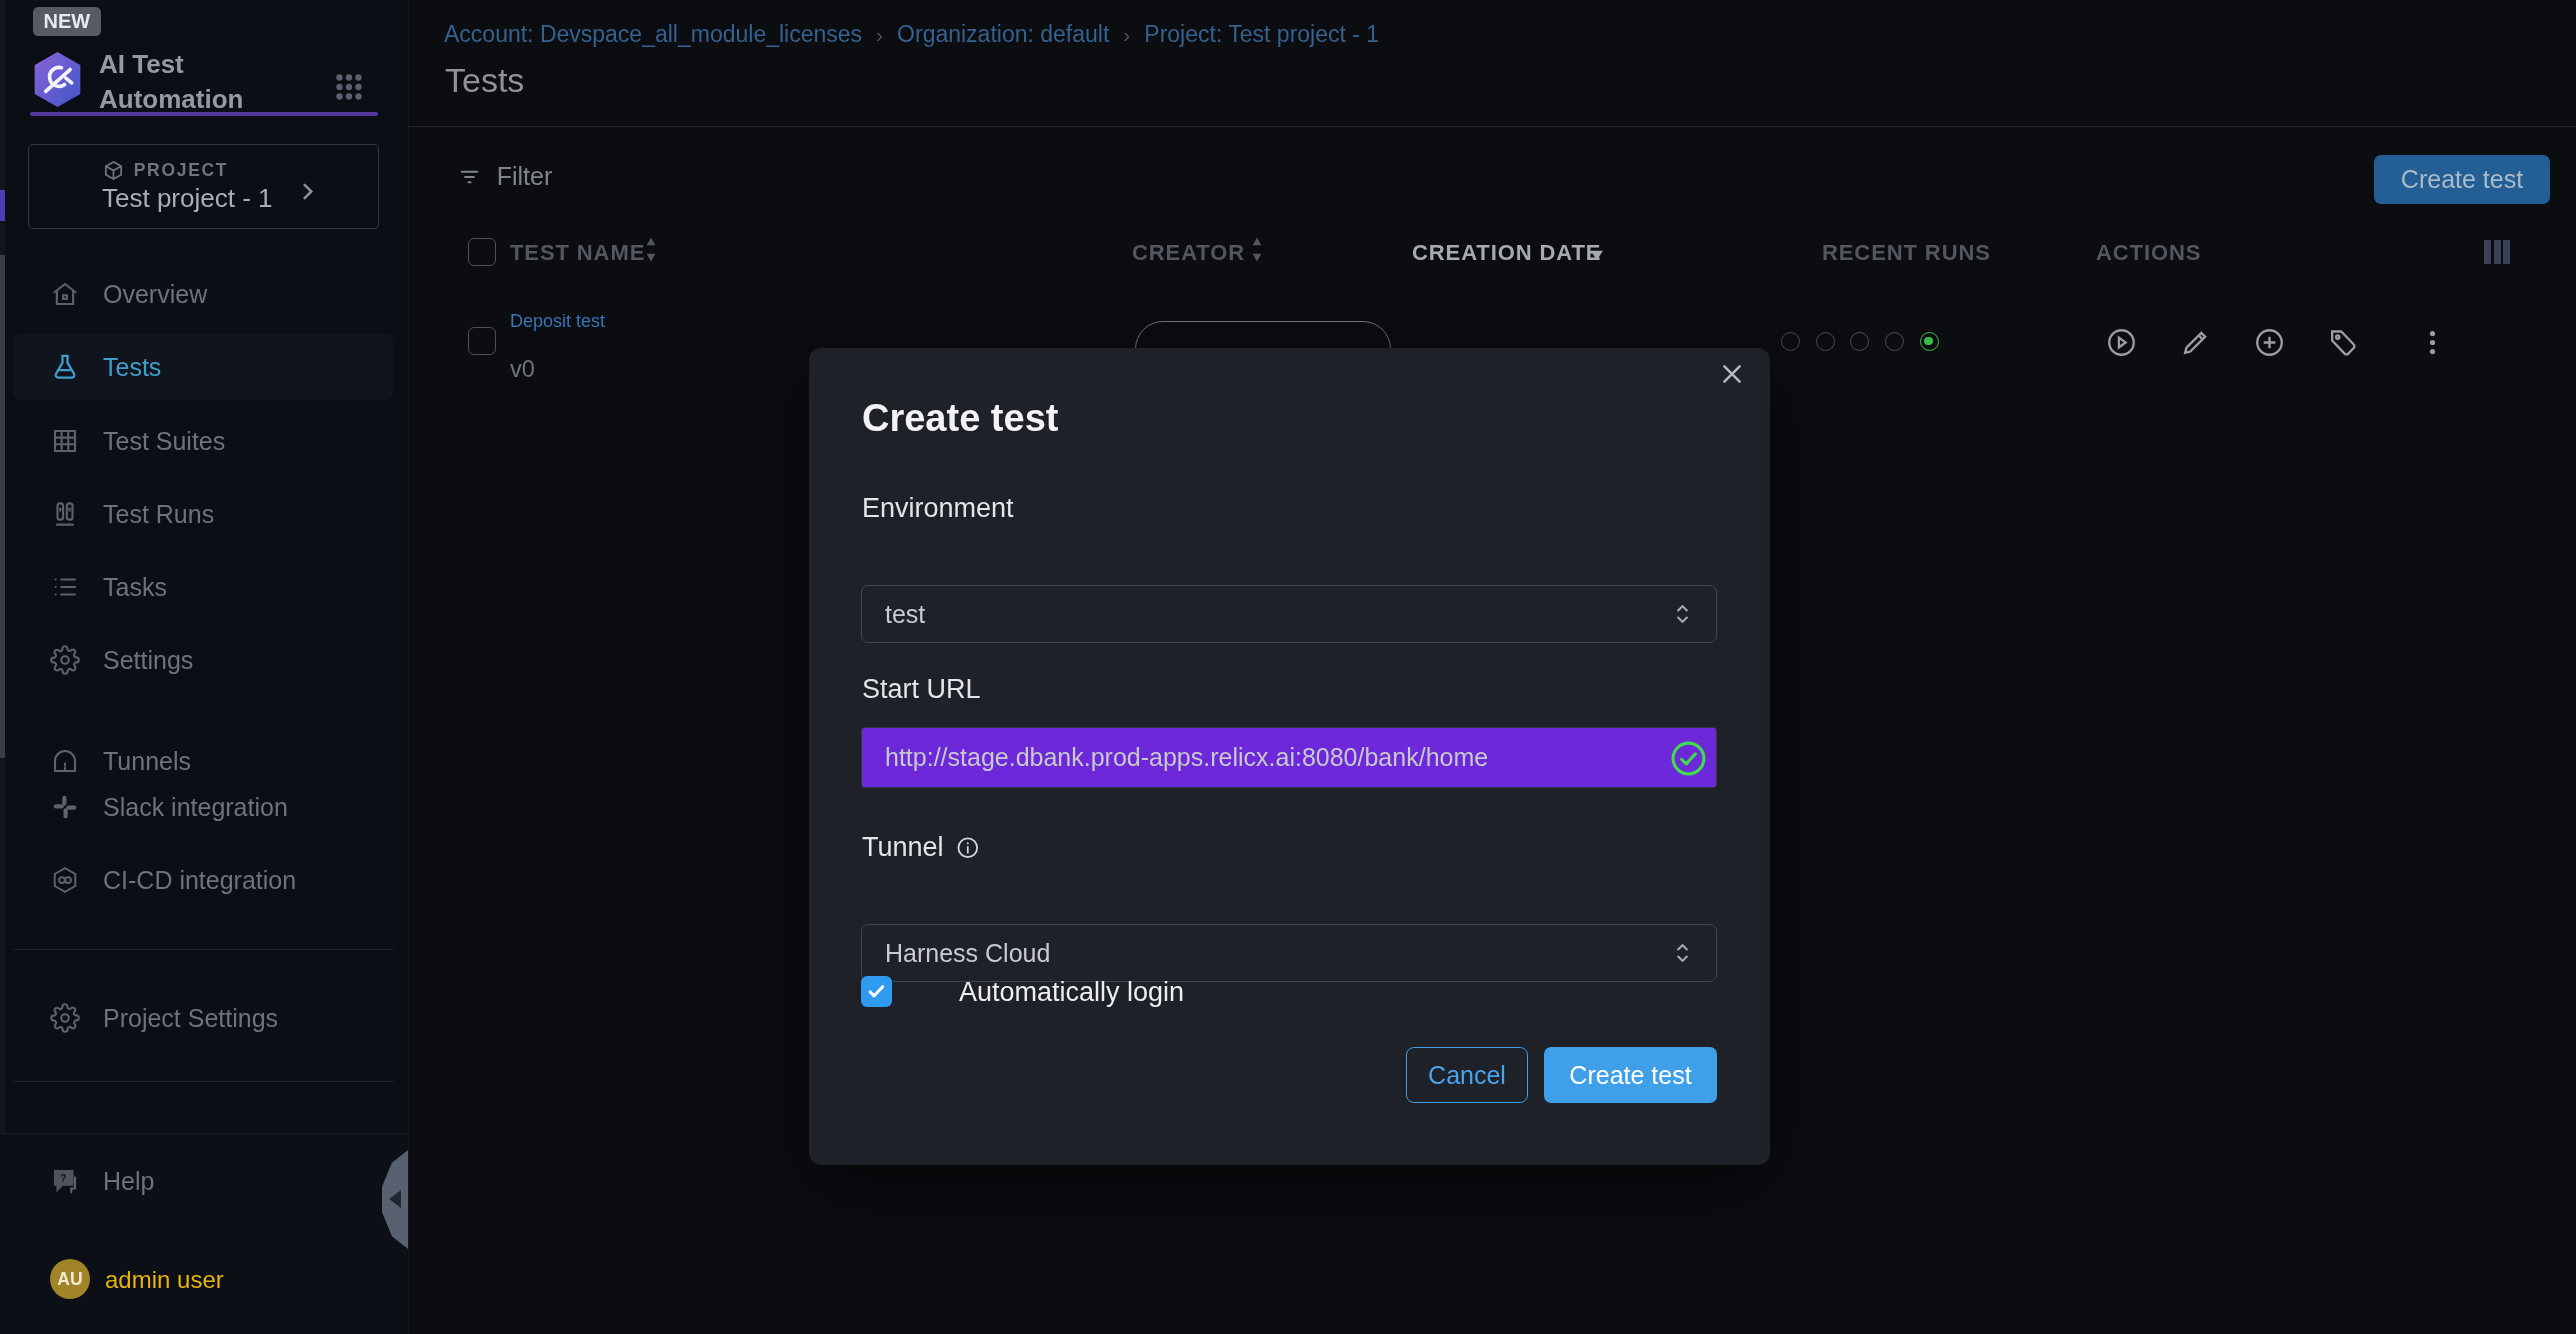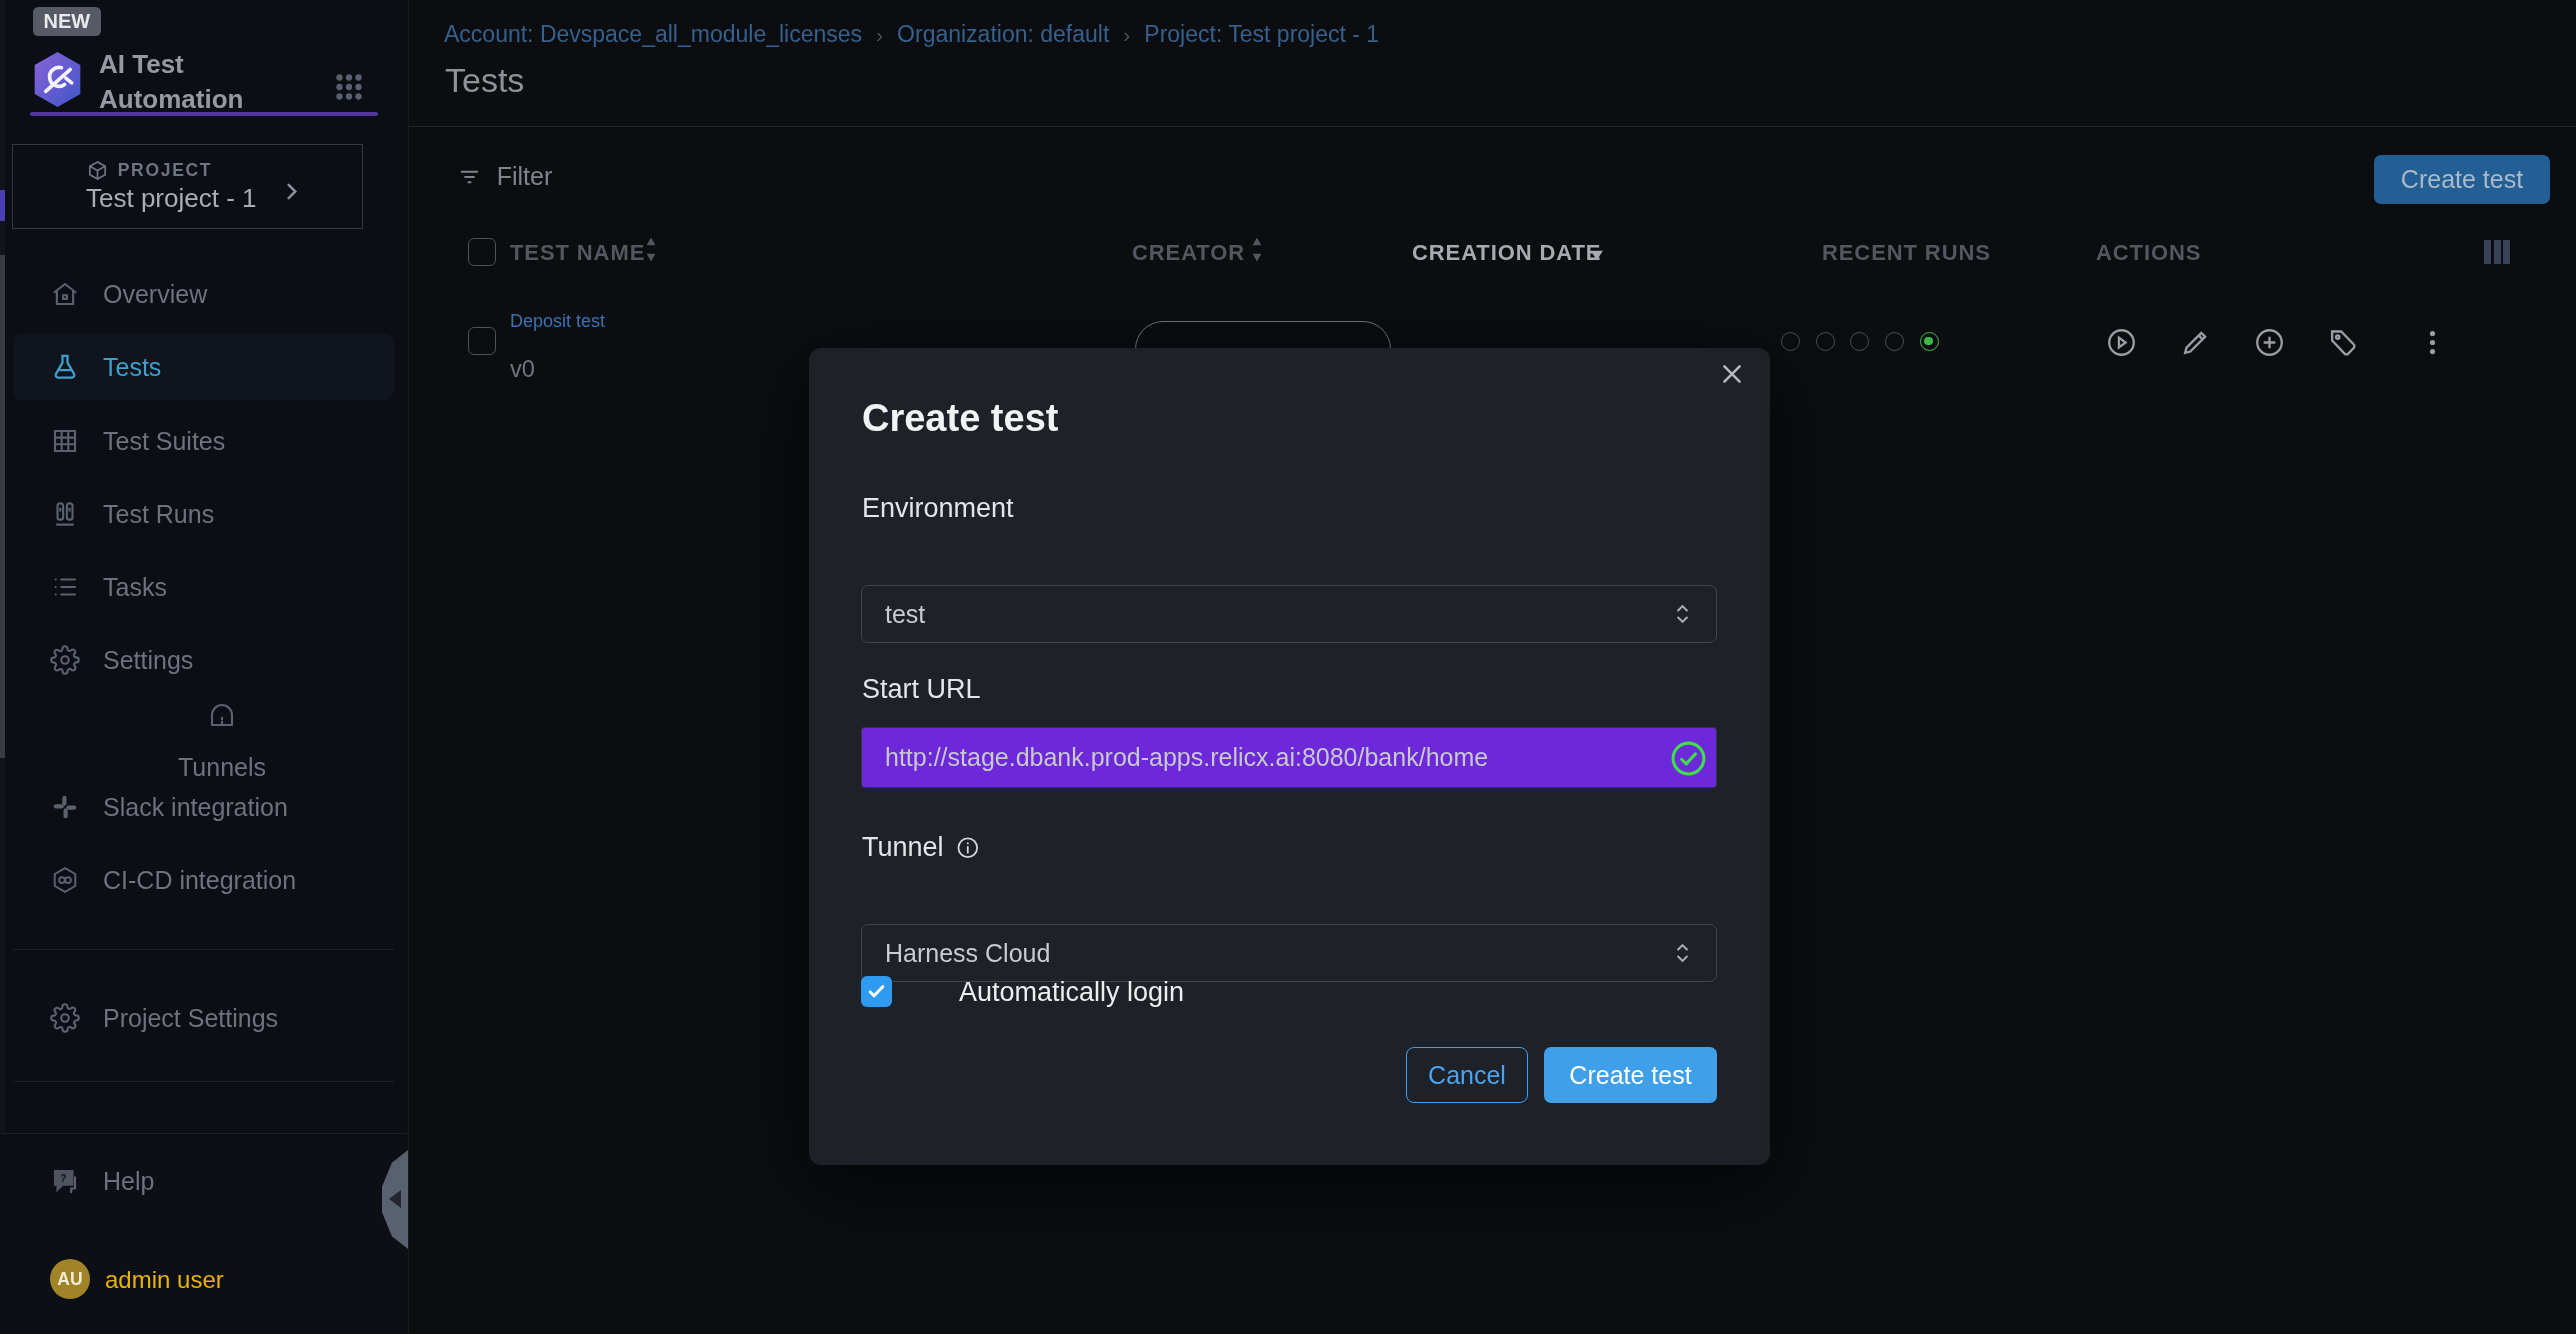--- a/index.html
+++ b/index.html
@@ -9,21 +9,21 @@
   svg{display:block;}
 
   
   .sidebar{position:absolute;left:0;top:0;width:408px;height:1334px;background:#0b0e14;border-right:0.9px solid #14181f;}
   .edge-strip{position:absolute;left:0;top:0;width:5.2px;height:1334px;background:#12141c;}
   .edge-purple{position:absolute;left:0;top:190px;width:5.2px;height:31px;background:#4b3fb5;}
   .edge-gray{position:absolute;left:0;top:255px;width:5.2px;height:503px;background:#4e525b;opacity:.65;}
   .new-badge{left:33px;top:7px;padding:2.6px 10.5px 3.5px;font-size:20px;font-weight:600;color:#e8e9ec;background:#565a64;border-radius:5.2px;}
   .app-title{left:99px;top:47px;font-size:26px;line-height:35px;font-weight:600;color:#9599a2;}
   .logo-rule{left:30px;top:112px;width:348px;height:4.4px;background:#53379f;border-radius:2.6px;}
-  .project-box{left:12px;top:144px;width:351px;height:85px;border:1.7px solid #333945;border-radius:0;box-sizing:border-box;}
+  .project-box{left:28px;top:144px;width:351px;height:85px;border:1.7px solid #333945;border-radius:5px;box-sizing:border-box;}
   .pb-row1{position:absolute;left:73px;top:14px;display:flex;align-items:center;gap:8.7px;color:#6f7580;}
   .pb-label{font-size:17.5px;font-weight:700;letter-spacing:1.7px;color:#6f7580;}
   .pb-name{position:absolute;left:73px;top:38px;font-size:26px;color:#a9adb6;}
   .pb-chevron{position:absolute;left:267px;top:35px;color:#8a8f99;}
   .nav-item{position:absolute;left:13px;width:381px;height:66px;display:flex;align-items:center;padding-left:37px;gap:23px;
     box-sizing:border-box;font-size:25px;color:#6d727d;border-radius:8.7px;cursor:pointer;}
   .nav-item .nicon{color:#5b616d;}
   .nav-item.active{background:#0f141d;color:#3f9ecb;}
   .nav-item.active .nicon{color:#3f9ecb;}
   .side-divider{position:absolute;left:13px;width:381px;height:0.9px;background:#1e222c;}
@@ -187,21 +187,21 @@
     </div>
     <div class="nav-item" style="top:627px;">
       <span class="nicon">
         <svg width="30" height="30" viewBox="0 0 24 24" fill="none" stroke="currentColor" stroke-width="1.7">
           <circle cx="12" cy="12" r="3"></circle>
           <path d="M19.4 15a1.65 1.65 0 0 0 .33 1.82l.06.06a2 2 0 1 1-2.83 2.83l-.06-.06a1.65 1.65 0 0 0-1.82-.33 1.65 1.65 0 0 0-1 1.51V21a2 2 0 1 1-4 0v-.09a1.65 1.65 0 0 0-1-1.51 1.65 1.65 0 0 0-1.82.33l-.06.06a2 2 0 1 1-2.83-2.83l.06-.06a1.65 1.65 0 0 0 .33-1.82 1.65 1.65 0 0 0-1.51-1H3a2 2 0 1 1 0-4h.09a1.65 1.65 0 0 0 1.51-1 1.65 1.65 0 0 0-.33-1.82l-.06-.06a2 2 0 1 1 2.83-2.83l.06.06a1.65 1.65 0 0 0 1.82.33h0a1.65 1.65 0 0 0 1-1.51V3a2 2 0 1 1 4 0v.09a1.65 1.65 0 0 0 1 1.51h0a1.65 1.65 0 0 0 1.82-.33l.06-.06a2 2 0 1 1 2.83 2.83l-.06.06a1.65 1.65 0 0 0-.33 1.82v0a1.65 1.65 0 0 0 1.51 1H21a2 2 0 1 1 0 4h-.09a1.65 1.65 0 0 0-1.51 1z"></path>
           </svg>
       </span>
       <span>Settings</span>
     </div>
-    <div class="nav-item" style="top:700px;flex-direction:column;">
+    <div class="nav-item" style="top:728px;">
       <span class="nicon">
         <svg width="30" height="30" viewBox="0 0 24 24" fill="none" stroke="currentColor" stroke-width="1.7">
           <path d="M4 20v-8a8 8 0 0 1 16 0v8M4 20h16M12 14v1.5M12 17.5V19" stroke-linecap="round"></path>
           </svg>
       </span>
       <span>Tunnels</span>
     </div>
     <div class="nav-item" style="top:774px;">
       <span class="nicon">
         <svg width="30" height="30" viewBox="0 0 24 24" fill="currentColor">

